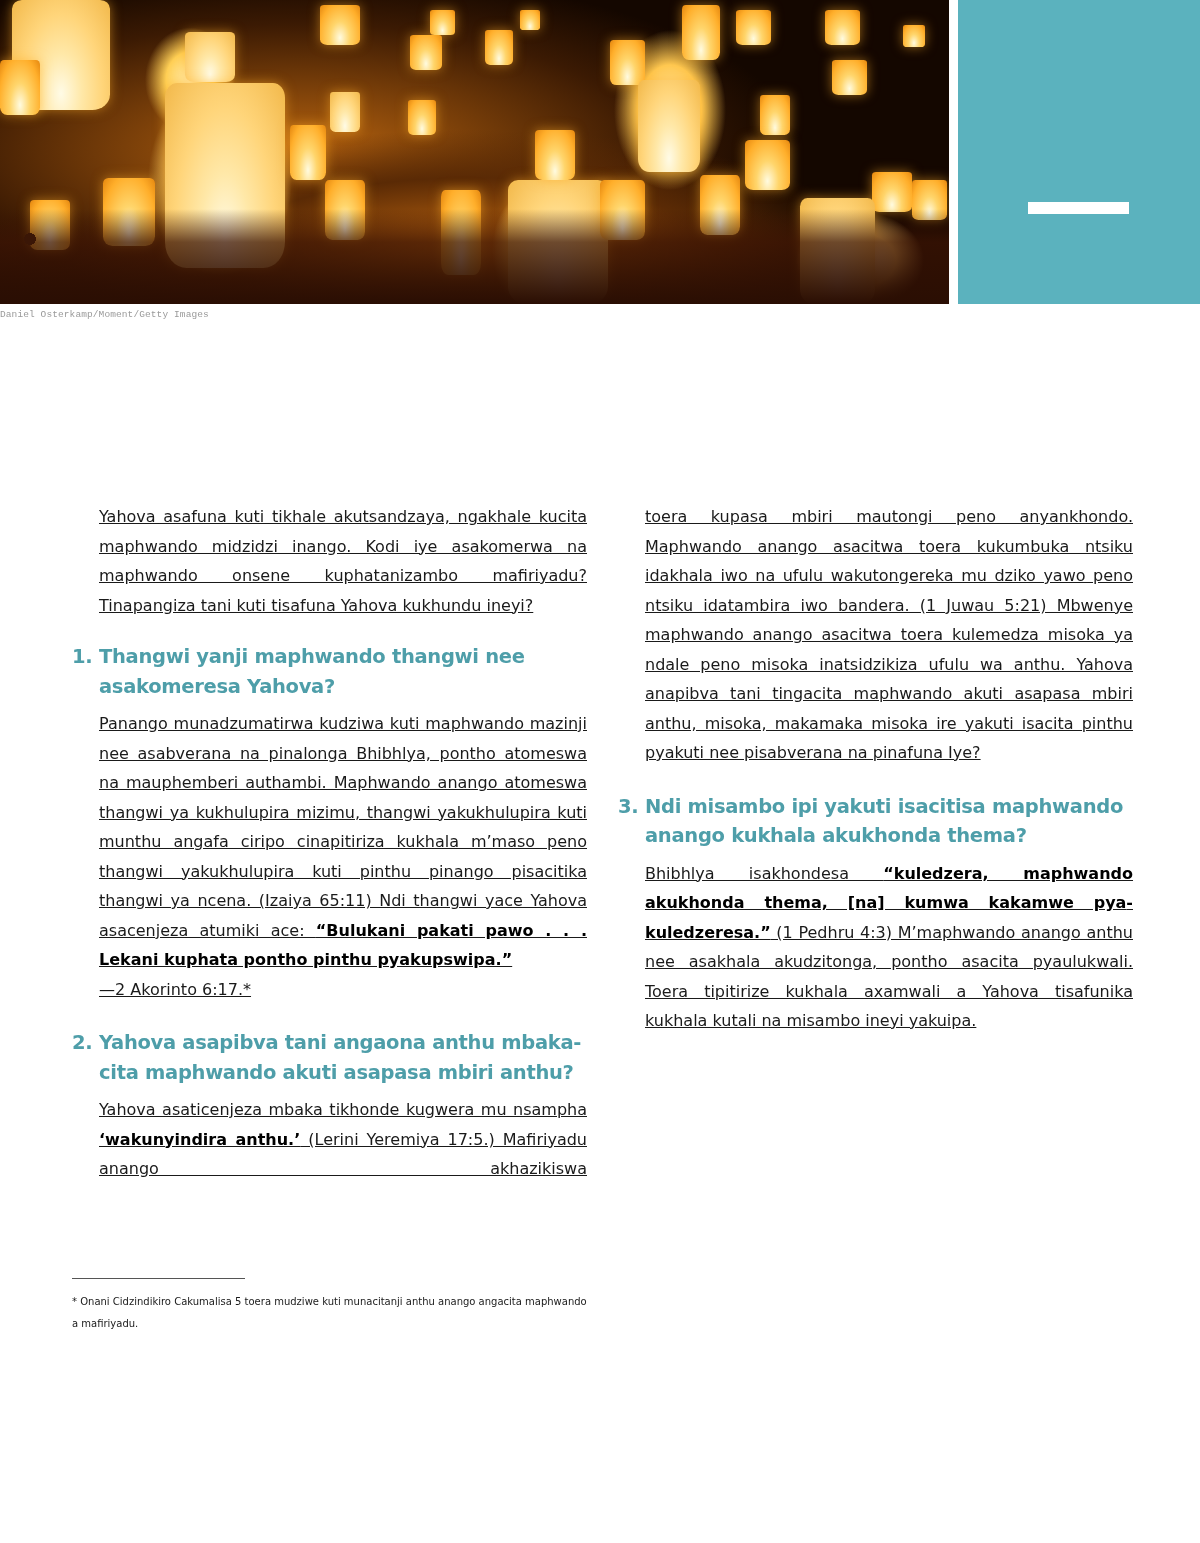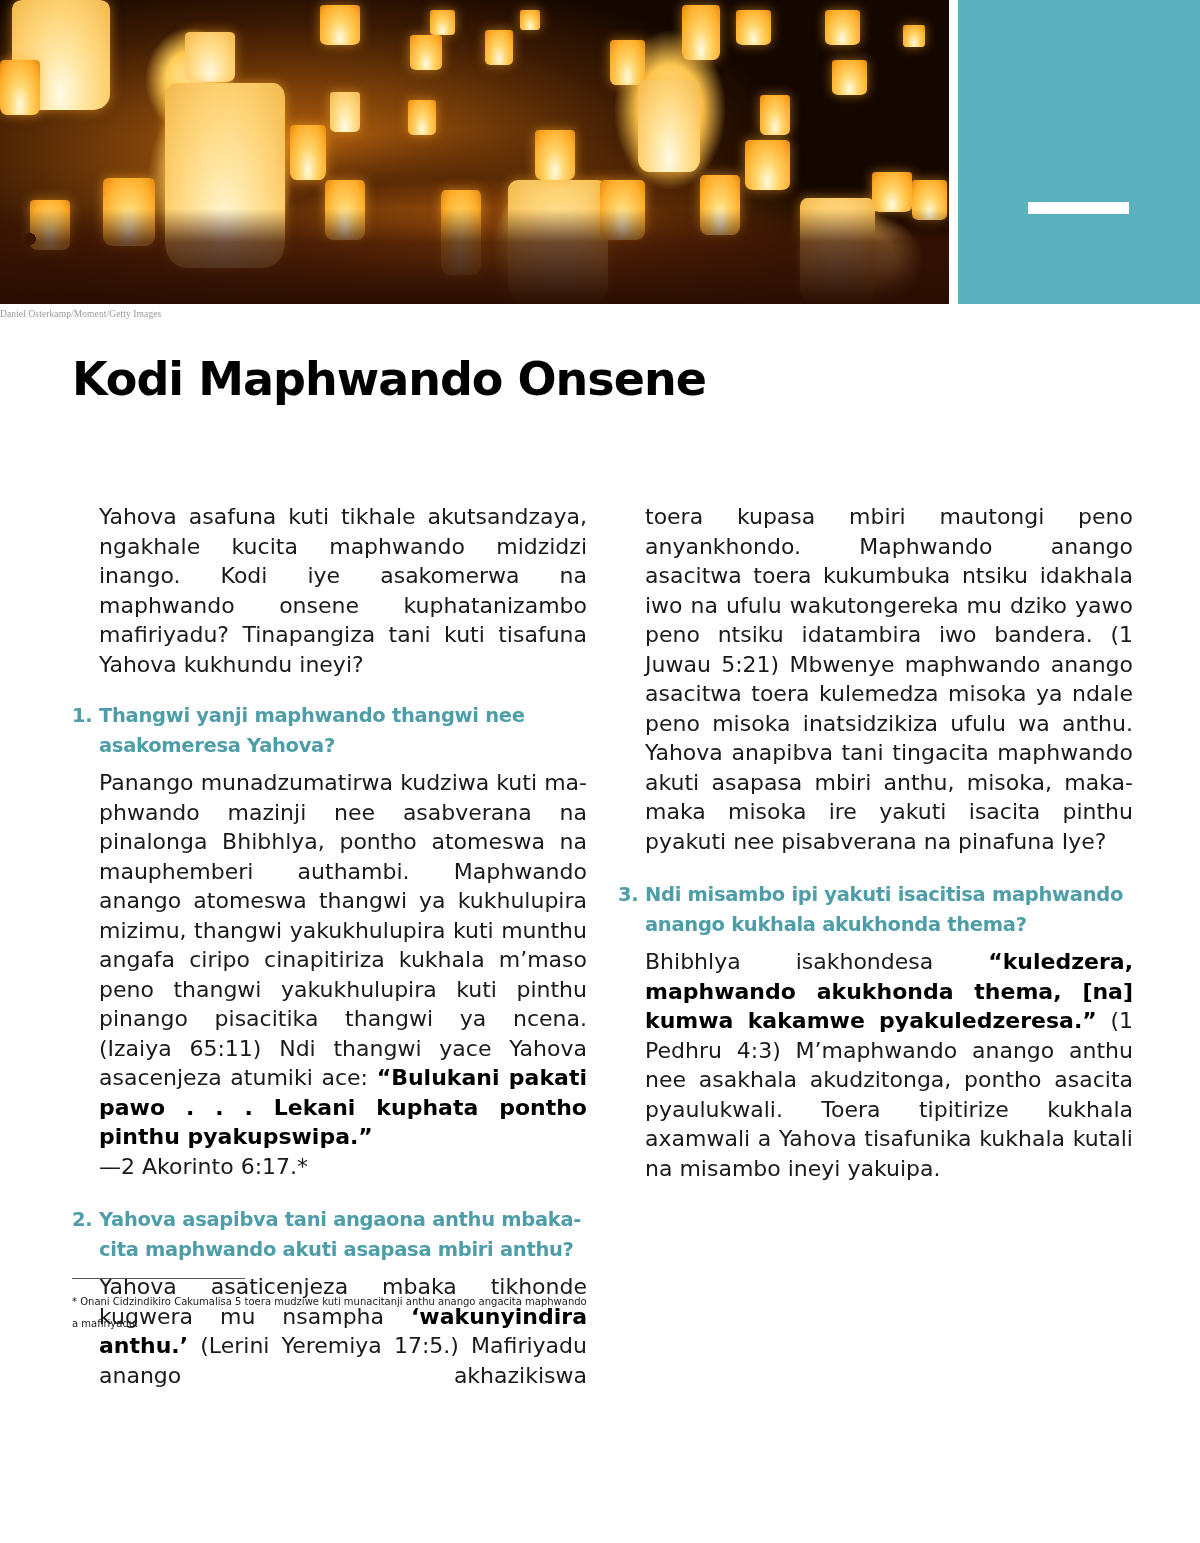--- a/index.html
+++ b/index.html
@@ -29,21 +29,21 @@
     background: radial-gradient(ellipse at 50% 85%, #fffbe6 0%, #ffe8a8 30%, #ffd57a 60%, #f2b84a 100%);
   }
   .crowd {
     position: absolute; left: 0; right: 0; bottom: 0; height: 95px;
     background:
       radial-gradient(circle 6px at 30px 30px, #3a1606 99%, transparent 100%),
       linear-gradient(180deg, rgba(60,20,4,0) 0%, rgba(60,20,4,.75) 35%, #2a0e03 100%);
   }
   .credit {
     position: absolute; left: 0; top: 309px; font-size: 9.5px; color: #9a9a9a;
-    font-family: Liberation Serif, serif; letter-spacing: .1px;
+    font-family: Liberation Mono, monospace; letter-spacing: .1px;
   }
 
   
   .lesson-block {
     position: absolute; left: 958px; top: 0; width: 242px; height: 304px; background: #5bb2be;
   }
   .lesson-number {
     position: absolute; left: 0; right: 0; top: 100px; text-align: center; color: #ffffff;
     font-family: "DejaVu Sans", sans-serif; font-weight: bold; font-size: 80px; line-height: 90px; letter-spacing: 2px;
   }
@@ -57,22 +57,22 @@
     font-family: "DejaVu Sans", sans-serif; font-weight: bold; font-size: 46px; line-height: 58px;
     color: #000000; letter-spacing: -1px;
   }
 
   
   .col { position: absolute; top: 502px; width: 515px; }
   .col-left { left: 72px; }
   .col-right { left: 618px; }
 
   .para {
-    font-family: "DejaVu Sans", sans-serif; font-size: 22px; line-height: 29.5px;
-    text-align: justify; color: #1a1a1a; padding-left: 27px; hyphens: manual;
+    font-family: "DejaVu Sans", sans-serif; font-size: 16px; line-height: 29.5px;
+    text-align: justify; color: #1a1a1a; padding-left: 27px; hyphens: manual; text-decoration: underline;
   }
   .para b { font-weight: bold; color: #000; }
   .para.last-left { text-align-last: left; }
 
   .question {
     display: flex; font-family: "DejaVu Sans", sans-serif; font-weight: bold;
     font-size: 19.5px; line-height: 29.5px; color: #4e9ea9; margin-top: 22px; margin-bottom: 8px;
     letter-spacing: -0.3px;
   }
   .q-num { width: 27px; flex: 0 0 27px; }
@@ -124,21 +124,21 @@
   <div class="lantern" style="left:320px;top:5px;width:40px;height:40px;"></div>
   <div class="crowd"></div>
 </div>
 <div class="credit">Daniel Osterkamp/Moment/Getty Images</div>
 
 <div class="lesson-block">
   <div class="lesson-rule"></div>
 </div>
 
 <h1 class="title">
-  <span>Kodi Maphwando Onsene</span><br>
+  <br>
 </h1>
 
 <div class="col col-left">
   <p class="para">Yahova asafuna kuti tikhale akutsandzaya, nga­khale kucita maphwando midzidzi inango. Kodi iye asakomerwa na maphwando onsene kupha­tanizambo mafiriyadu? Tinapangiza tani kuti ti­safuna Yahova kukhundu ineyi?</p>
 
   <div class="question">
     <span class="q-num">1.</span>
     <span class="q-text">Thangwi yanji maphwando thangwi nee asakomeresa Yahova?</span>
   </div>
   <p class="para last-left"><span>Panango munadzumatirwa kudziwa kuti ma­phwando mazinji nee asabverana na pinalonga Bhibhlya, pontho atomeswa na mauphemberi authambi. Maphwando anango atomeswa tha­ngwi ya kukhulupira mizimu, thangwi yakukhu­lupira kuti munthu angafa ciripo cinapitiriza ku­khala m’maso peno thangwi yakukhulupira kuti pinthu pinango pisacitika thangwi ya ncena. (Izaiya 65:11) Ndi thangwi yace Yahova asace­njeza atumiki ace: </span><b>“Bulukani pakati pawo . . . Lekani kuphata pontho pinthu pyakupswipa.”</b><br><span>—2 Akorinto 6:17.*</span></p>

